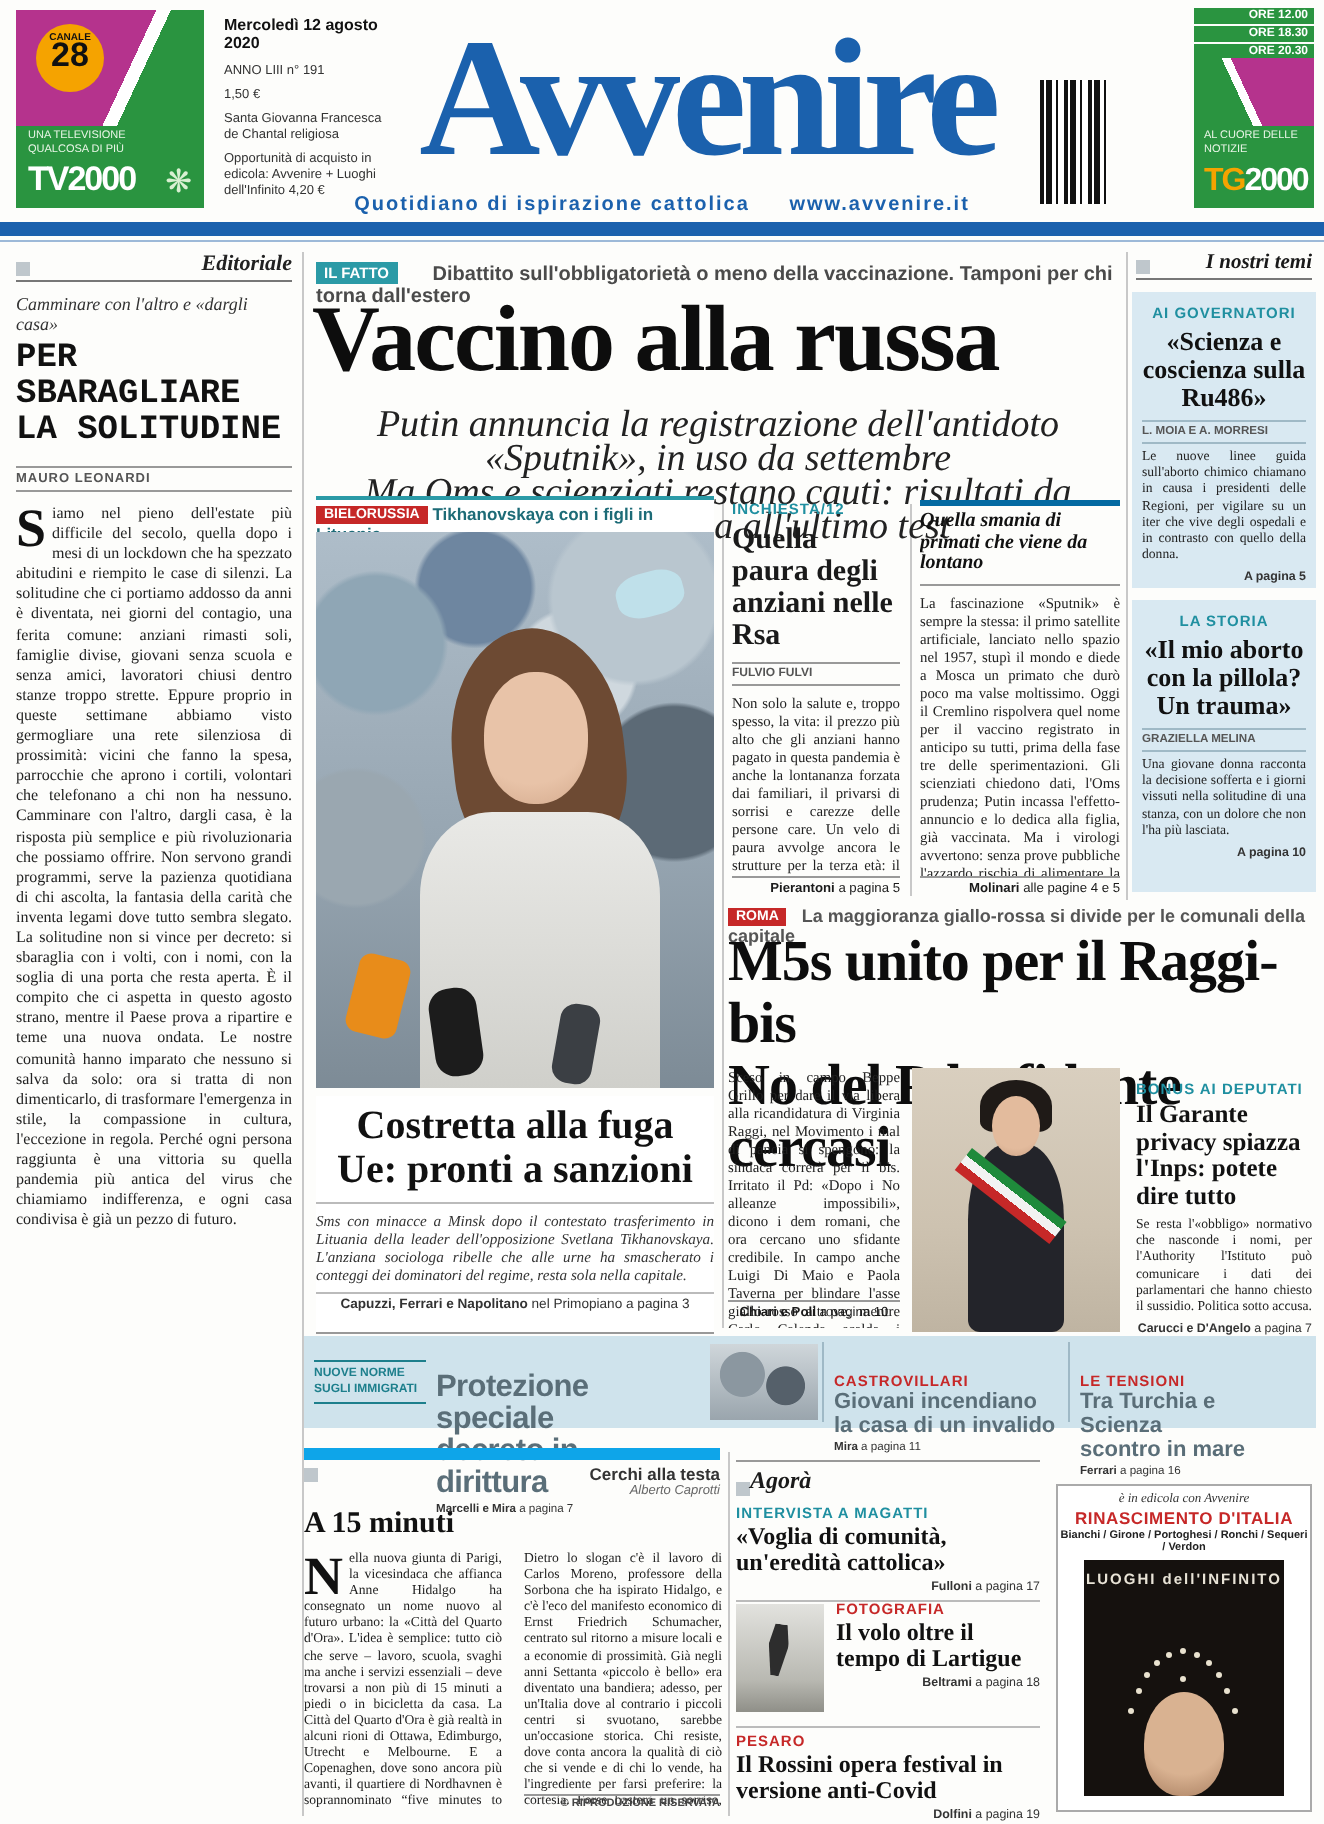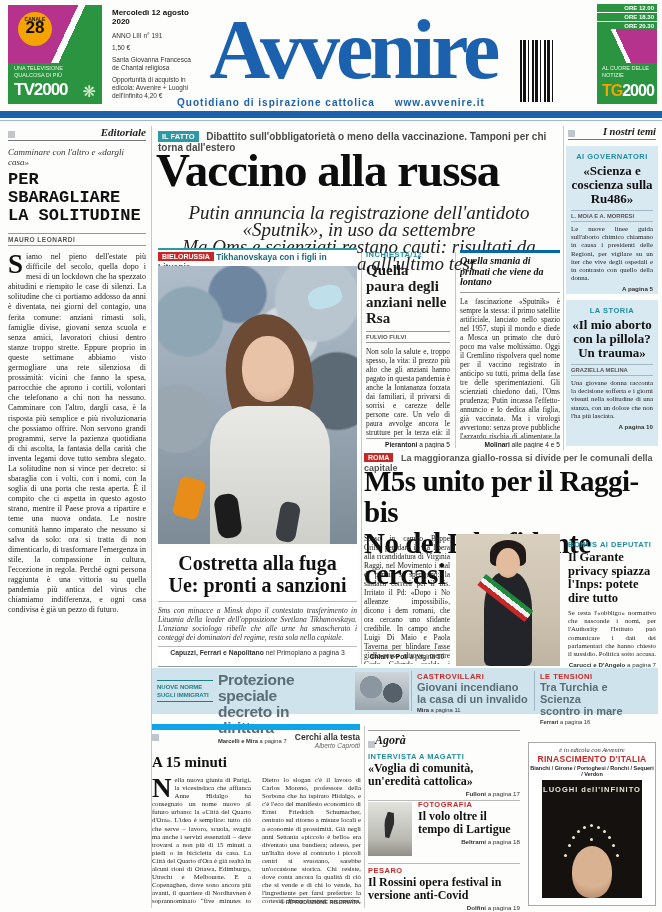--- a/index.html
+++ b/index.html
@@ -62,21 +62,21 @@
   #editorial .kick{font-family:"Liberation Serif",serif;font-style:italic;font-size:9px;color:#333;margin:6px 0 4px;}
   #editorial .ttl{font-family:Liberation Mono, monospace;font-weight:bold;font-size:17px;line-height:18px;color:#111;margin:0 0 8px;}
   #editorial .by{border-top:1px solid #999;border-bottom:1px solid #999;font-size:6.5px;
     font-weight:bold;color:#555;padding:2px 0;margin-bottom:6px;letter-spacing:.5px;}
   #editorial .body{font-family:"Liberation Serif",serif;font-size:8px;line-height:10.1px;color:#222;}
   .dropcap{float:left;font-family:"Liberation Serif",serif;font-weight:bold;font-size:27px;line-height:22px;
     margin:1px 3px 0 0;color:#111;}
 
   
   #fatto-kick{left:158px;top:131px;width:402px;font-size:10px;font-weight:bold;color:#4a4a4a;}
-  #fatto-kick .chip{margin-right:5px;font-size:7.5px;}
+  #fatto-kick .chip{margin-right:15px;font-size:7.5px;}
   #h1{left:156px;top:143px;width:406px;font-family:"Liberation Serif",serif;font-weight:bold;
       font-size:47px;letter-spacing:-1px;color:#0d0d0d;}
   #dek{left:159px;top:204px;width:400px;font-family:"Liberation Serif",serif;font-style:italic;
       font-size:19px;line-height:17px;color:#222;text-align:center;}
 
   
   #bel-cap{left:158px;top:248px;width:199px;border-top:2px solid #2b9aa6;background:#fff;
      padding:2px 0 2px;font-size:8.5px;font-weight:bold;color:#1d6b77;}
   #bel-photo{left:158px;top:266px;width:199px;height:278px;overflow:hidden;
      background:
@@ -157,21 +157,21 @@
   .railbox .body{font-family:"Liberation Serif",serif;font-size:6.8px;line-height:8.2px;color:#222;text-align:justify;}
   .railbox .pg{font-size:6.2px;text-align:right;font-weight:bold;color:#333;margin-top:3px;}
   #bonus{left:568px;top:540px;width:88px;position:absolute;}
   #bonus .kick{margin-bottom:2px;}
   #bonus .ttl{font-family:"Liberation Serif",serif;font-weight:bold;font-size:12.5px;line-height:13.5px;color:#111;margin-bottom:4px;}
   #bonus .body{font-family:"Liberation Serif",serif;font-size:6.8px;line-height:8.2px;color:#222;text-align:justify;}
   #bonus .by{font-size:6.2px;text-align:right;margin-top:3px;color:#333;}
 
   
   #strip{left:152px;top:668px;width:506px;height:46px;background:#cfe3ec;display:flex;align-items:stretch;}
-  #strip .cell{position:relative;padding:4px 5px;box-sizing:border-box;}
+  #strip .cell{position:relative;padding:18px 5px;box-sizing:border-box;}
   #strip .div{width:1px;background:#9fb9c6;margin:3px 0;}
   #strip .lblbox{width:56px;color:#1d7f8c;font-size:6px;font-weight:bold;line-height:8px;
      border-top:1px solid #1d7f8c;border-bottom:1px solid #1d7f8c;align-self:center;margin-left:5px;padding:2px 0;}
   #strip .bigt{font-size:15.5px;line-height:16px;font-weight:bold;color:#5a6e78;letter-spacing:-.3px;}
   #strip .smt{font-size:11px;line-height:12px;font-weight:bold;color:#5a6e78;}
   #strip .by{font-size:5.8px;color:#333;margin-top:2px;}
   #strip .thumb{width:54px;height:38px;align-self:center;margin:0 2px;
      background:radial-gradient(circle at 30% 40%,#8b97a0 0 25%,transparent 26%),
        radial-gradient(circle at 70% 55%,#55606a 0 22%,transparent 23%),
        linear-gradient(180deg,#cfd6da,#9aa5ad);}

